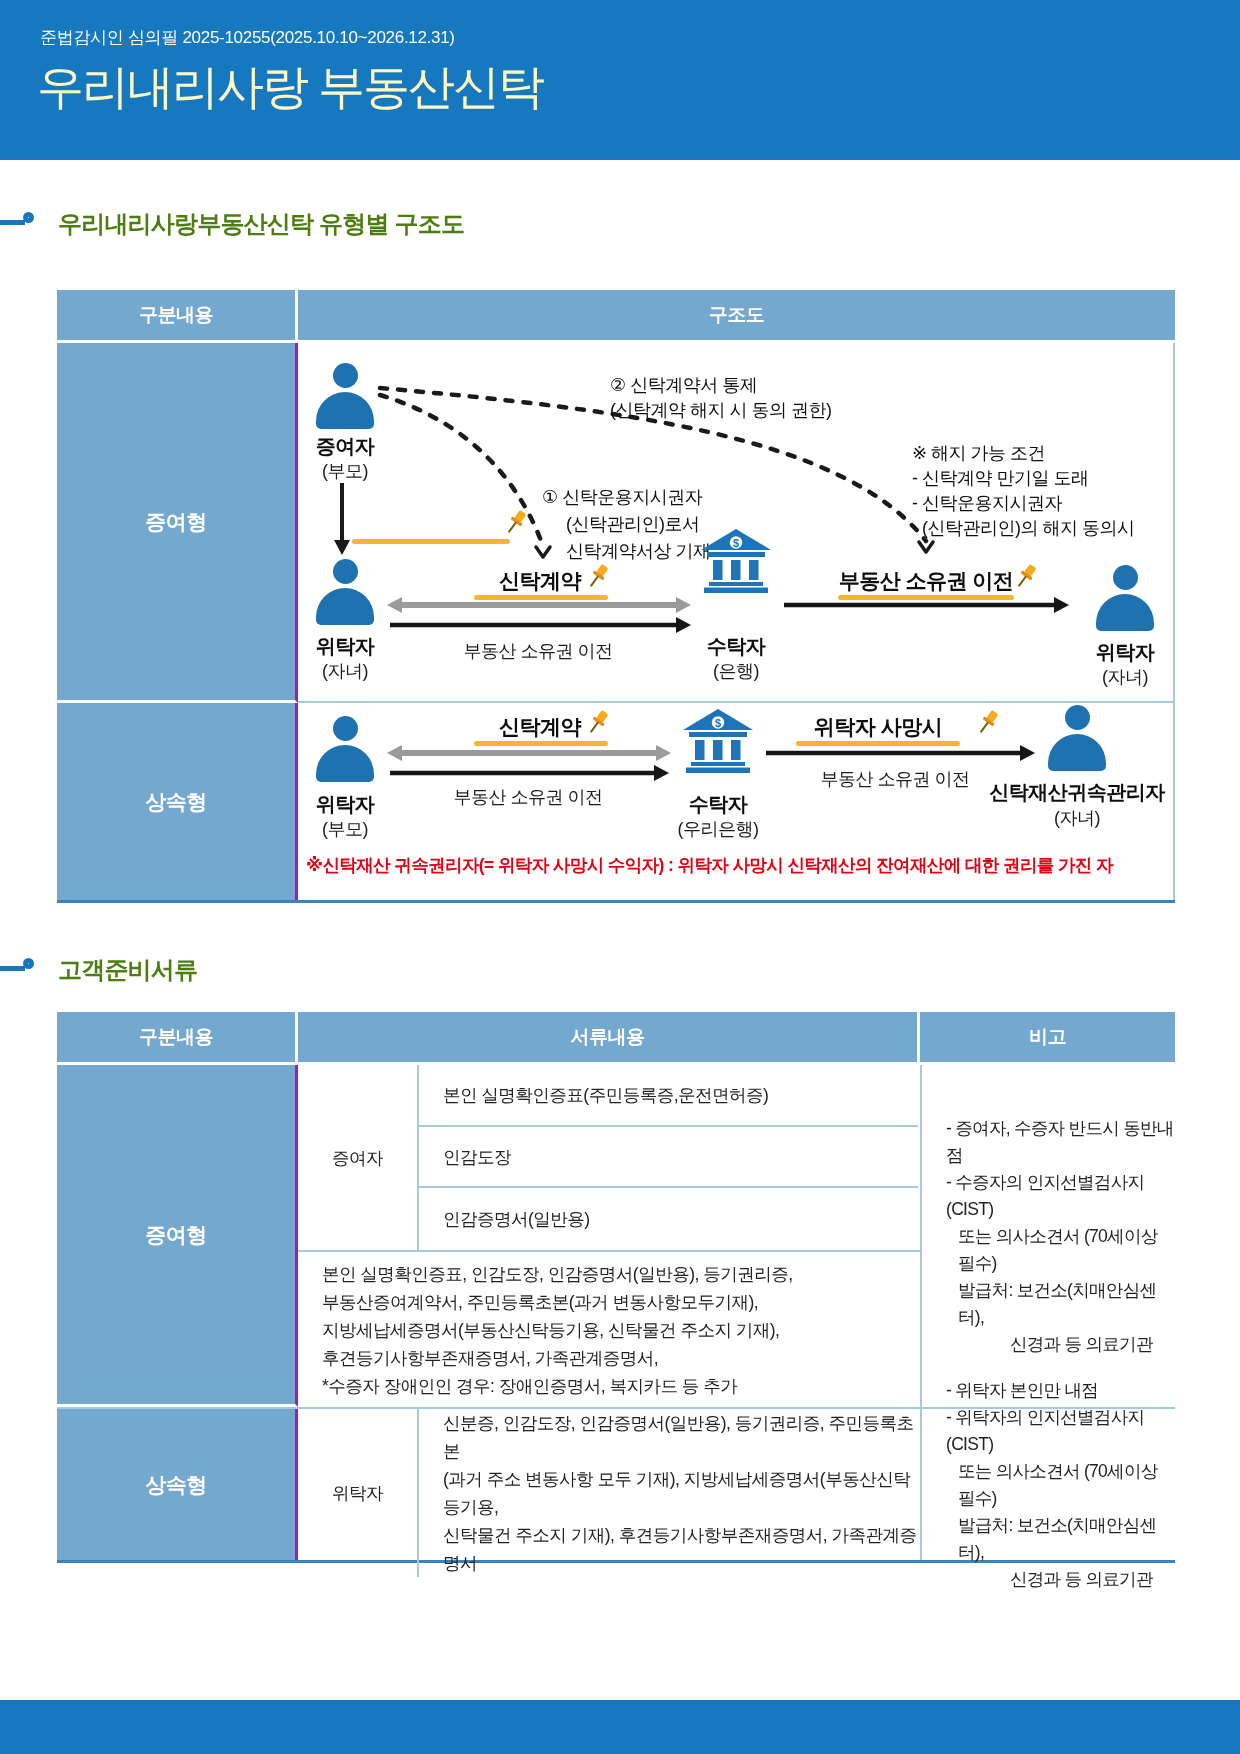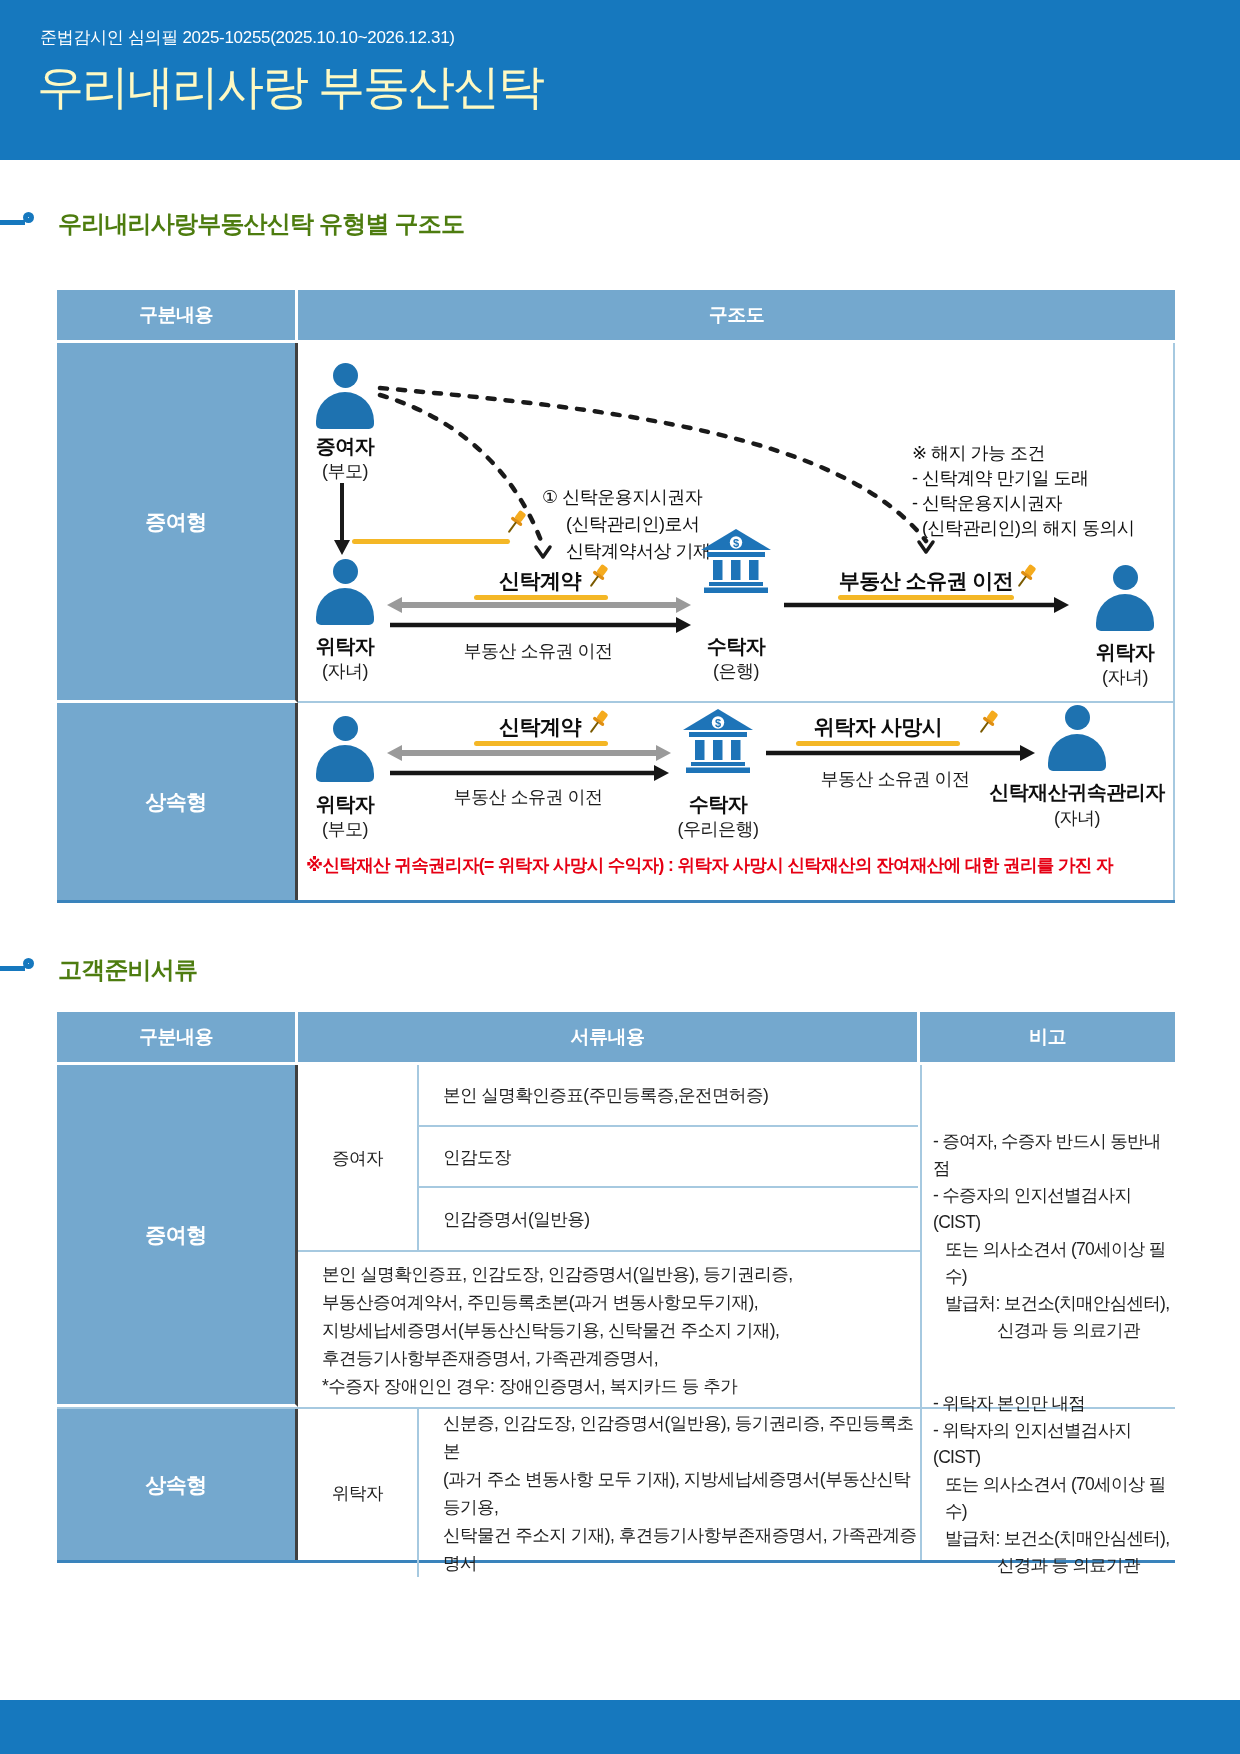--- a/index.html
+++ b/index.html
@@ -20,21 +20,21 @@
   .sec-head .ring { position:absolute; left:23px; top:6px; width:11px; height:11px; border:5px solid #1678BE; border-radius:50%; background:#fff; }
   .sec-head .txt { position:absolute; left:58px; top:2px; font-size:24px; font-weight:bold; color:#4d7c0f; letter-spacing:-0.8px; white-space:nowrap; }
 
   
   .tbl { position:absolute; left:57px; width:1118px; border-bottom:3px solid #3A83BC; }
   .hdr { display:flex; height:53px; border-bottom:3px solid #fff; }
   .hcell { background:#74A8CE; color:#fff; font-weight:bold; font-size:19px;
     display:flex; align-items:center; justify-content:center; letter-spacing:-0.5px; }
   .typecell { background:#74A8CE; color:#fff; font-weight:bold; font-size:21px;
     display:flex; align-items:center; justify-content:center;
-    border-right:3px solid #404040; border-bottom:3px solid #fff; letter-spacing:-0.5px; }
+    border-right:3px solid #a21caf; border-bottom:3px solid #fff; letter-spacing:-0.5px; }
 
   
   .t1-row { display:flex; }
   .t1-type { width:241px; }
   .dgm { position:relative; width:877px; background:#fff; border-right:2px solid #A6C9E0; }
   .dgm-1 { height:360px; border-bottom:2px solid #A6C9E0; }
   .dgm-2 { height:197px; }
   .dgm svg.overlay { position:absolute; left:0; top:0; }
 
   .dg { position:absolute; white-space:nowrap; z-index:2; }
@@ -63,21 +63,21 @@
   .subrow { display:flex; }
   .subrow.sep { border-bottom:2px solid #A6C9E0; }
   .subcell { width:121px; border-right:2px solid #A6C9E0; display:flex; align-items:center; justify-content:center;
     font-size:17.5px; color:#222; letter-spacing:-0.5px; }
   .docscol { width:499px; display:flex; flex-direction:column; }
   .doccell { display:flex; align-items:center; padding-left:24px; font-size:17.5px; color:#222; letter-spacing:-0.5px; }
   .doccell.sep { border-bottom:2px solid #A6C9E0; }
   .docmulti { display:flex; flex-direction:column; justify-content:center; padding-left:24px;
     font-size:17.5px; color:#222; line-height:28px; letter-spacing:-0.5px; }
   .notecell { width:255px; border-left:2px solid #A6C9E0; display:flex; flex-direction:column; justify-content:center;
-    padding-left:11px; font-size:17.5px; color:#222; line-height:27px; letter-spacing:-0.7px; }
+    padding-left:24px; font-size:17.5px; color:#222; line-height:27px; letter-spacing:-0.7px; }
   .notecell .cont { padding-left:12px; }
   .notecell .cont2 { padding-left:64px; }
 </style>
 </head>
 <body>
 
 <div class="banner">
   <div class="approval">준법감시인 심의필 2025-10255(2025.10.10~2026.12.31)</div>
   <div class="title">우리내리사랑 부동산신탁</div>
 </div>
@@ -119,20 +119,24 @@
         <polygon points="756,254 756,270 771,262" fill="#161616"></polygon>
       </svg>
 
       <div class="person" style="left:18px;top:20px;">
           <div class="p-head"></div>
           <div class="p-body"></div>
         </div>
       <div class="dg ctr lbl-n" style="left:47px;top:90px;">증여자</div>
       <div class="dg ctr lbl-s" style="left:47px;top:116px;">(부모)</div>
 
+      <div class="dg note" style="left:312px;top:30px;">
+        <div>② 신탁계약서 통제</div>
+        <div>(신탁계약 해지 시 동의 권한)</div>
+      </div>
 
       <div class="dg note" style="left:614px;top:98px;">
         <div>※ 해지 가능 조건</div>
         <div>- 신탁계약 만기일 도래</div>
         <div>- 신탁운용지시권자</div>
         <div class="pad">(신탁관리인)의 해지 동의시</div>
       </div>
 
       <div class="swoosh" style="left:54px;top:196px;width:158px;"></div>
       <svg class="pin" style="left:206px;top:166px;" viewBox="0 0 26 26">

